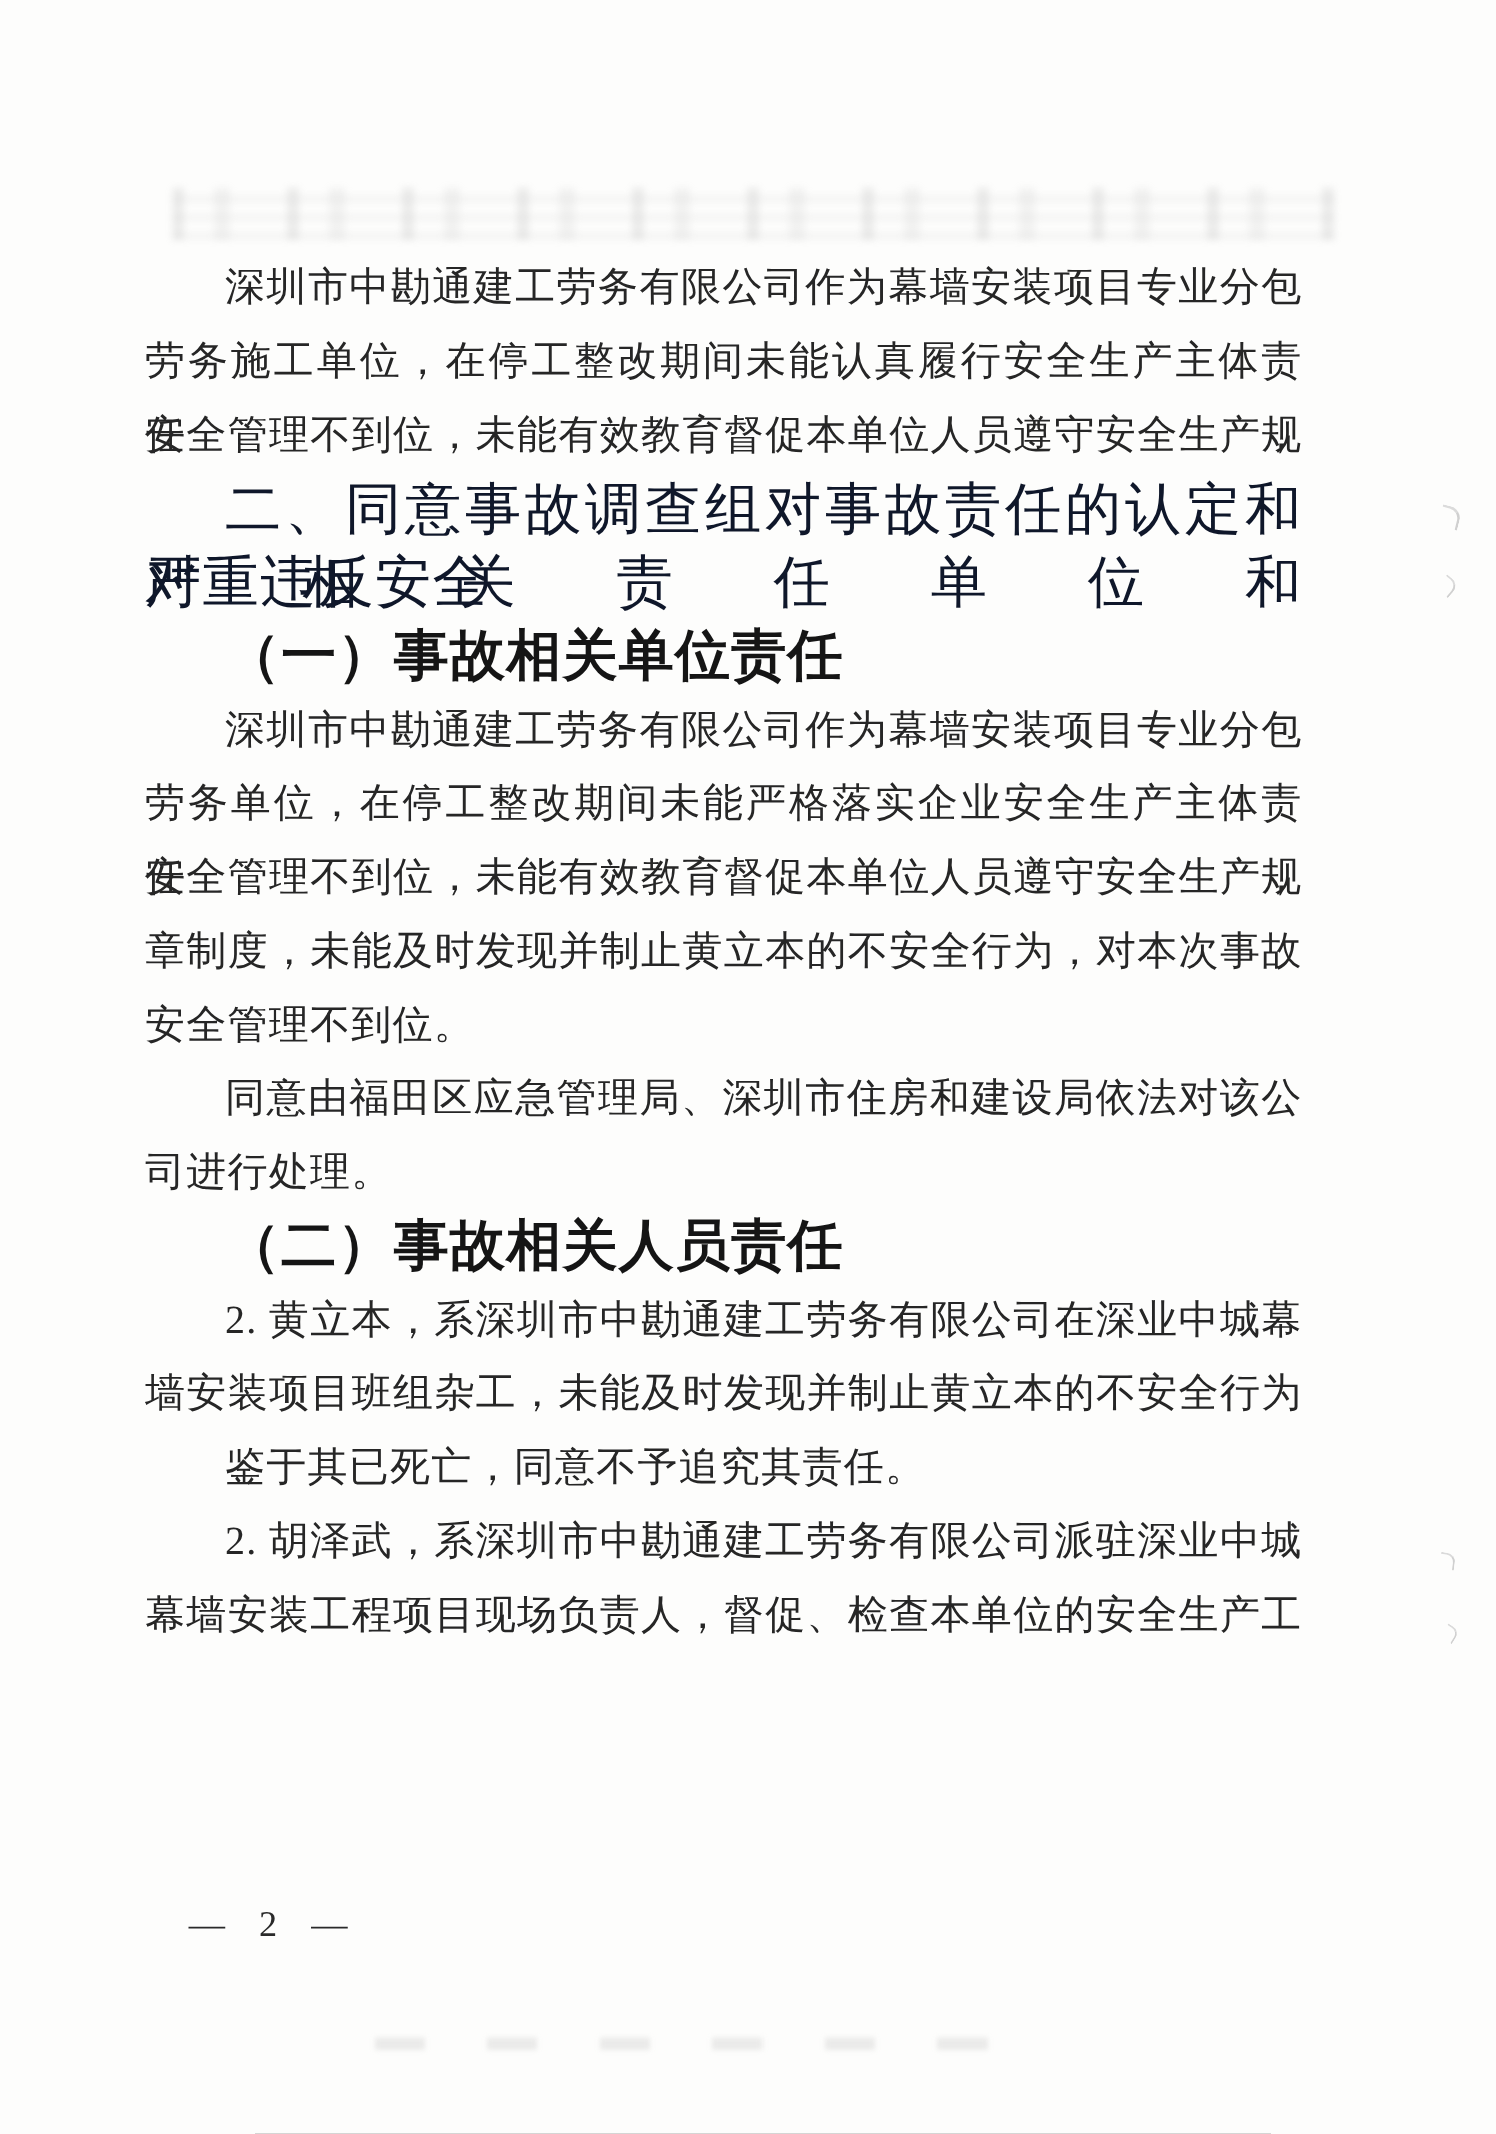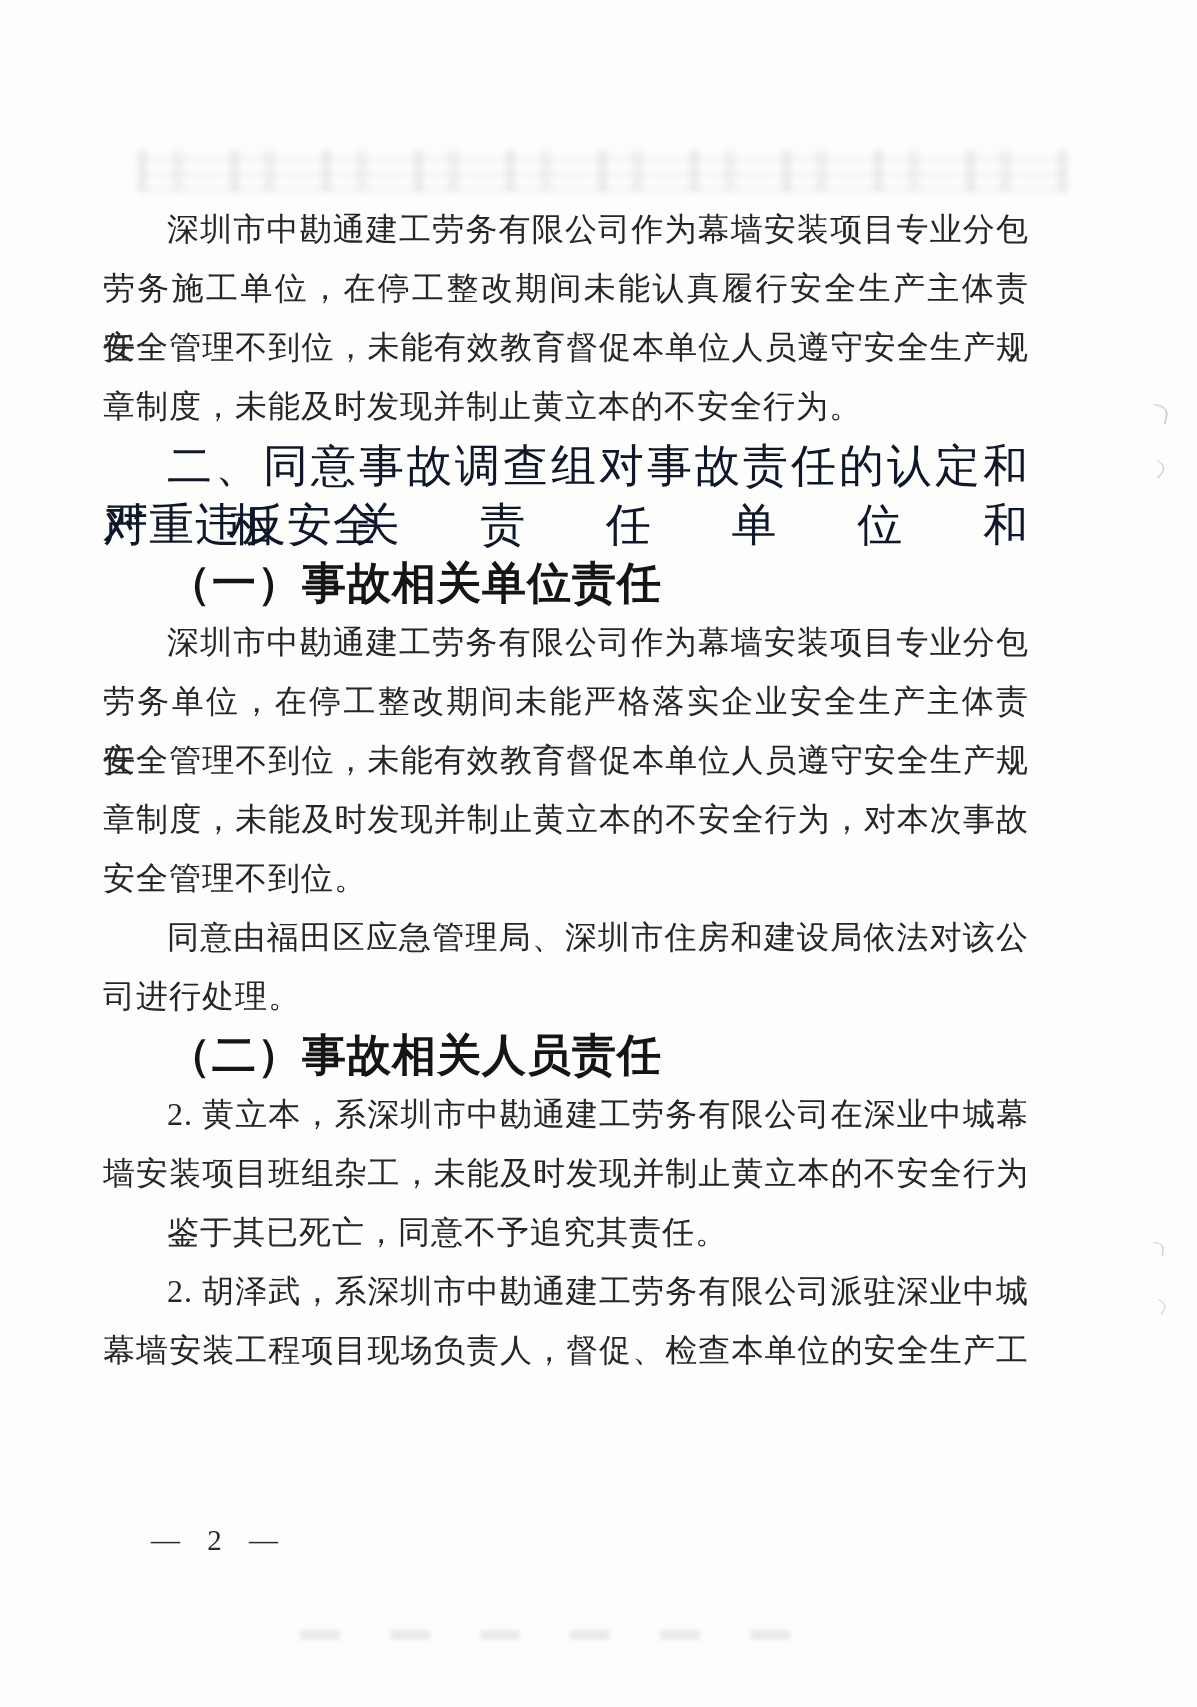--- a/index.html
+++ b/index.html
@@ -31,21 +31,21 @@
         rgba(165,165,165,0.22) 33px, rgba(165,165,165,0.22) 46px,
         rgba(255,255,255,0) 46px, rgba(255,255,255,0) 92px),
       repeating-linear-gradient(0deg,
         rgba(170,170,170,0.18) 0px, rgba(170,170,170,0.18) 6px,
         rgba(255,255,255,0) 6px, rgba(255,255,255,0) 15px);
     filter: blur(3px);
     opacity: 0.55;
   }
   .textblock {
     position: absolute;
-    left: 103px;
+    left: 116px;
     top: 200px;
     width: 926px;
   }
   .ln {
     margin: 0;
     height: 59px;
     line-height: 59px;
     font-size: 32px;
     white-space: nowrap;
     letter-spacing: 1px;
@@ -108,21 +108,20 @@
 <body>
 
 <div class="page">
 
   <div class="bleed-row"></div>
 
   <main class="textblock">
     <p class="ln body indent fill">深圳市中勘通建工劳务有限公司作为幕墙安装项目专业分包</p>
     <p class="ln body fill">劳务施工单位，在停工整改期间未能认真履行安全生产主体责任，</p>
     <p class="ln body fill">安全管理不到位，未能有效教育督促本单位人员遵守安全生产规</p>
-    <p class="ln body">章制度，未能及时发现并制止黄立本的不安全行为。</p>
     <p class="ln heading indent fill">二、同意事故调查组对事故责任的认定和对相关责任单位和</p>
     <p class="ln heading">严重违反安全</p>
     <p class="ln subhead indent">（一）事故相关单位责任</p>
     <p class="ln body indent fill">深圳市中勘通建工劳务有限公司作为幕墙安装项目专业分包</p>
     <p class="ln body fill">劳务单位，在停工整改期间未能严格落实企业安全生产主体责任，</p>
     <p class="ln body fill">安全管理不到位，未能有效教育督促本单位人员遵守安全生产规</p>
     <p class="ln body fill">章制度，未能及时发现并制止黄立本的不安全行为，对本次事故</p>
     <p class="ln body">安全管理不到位。</p>
     <p class="ln body indent fill">同意由福田区应急管理局、深圳市住房和建设局依法对该公</p>
     <p class="ln body">司进行处理。</p>

